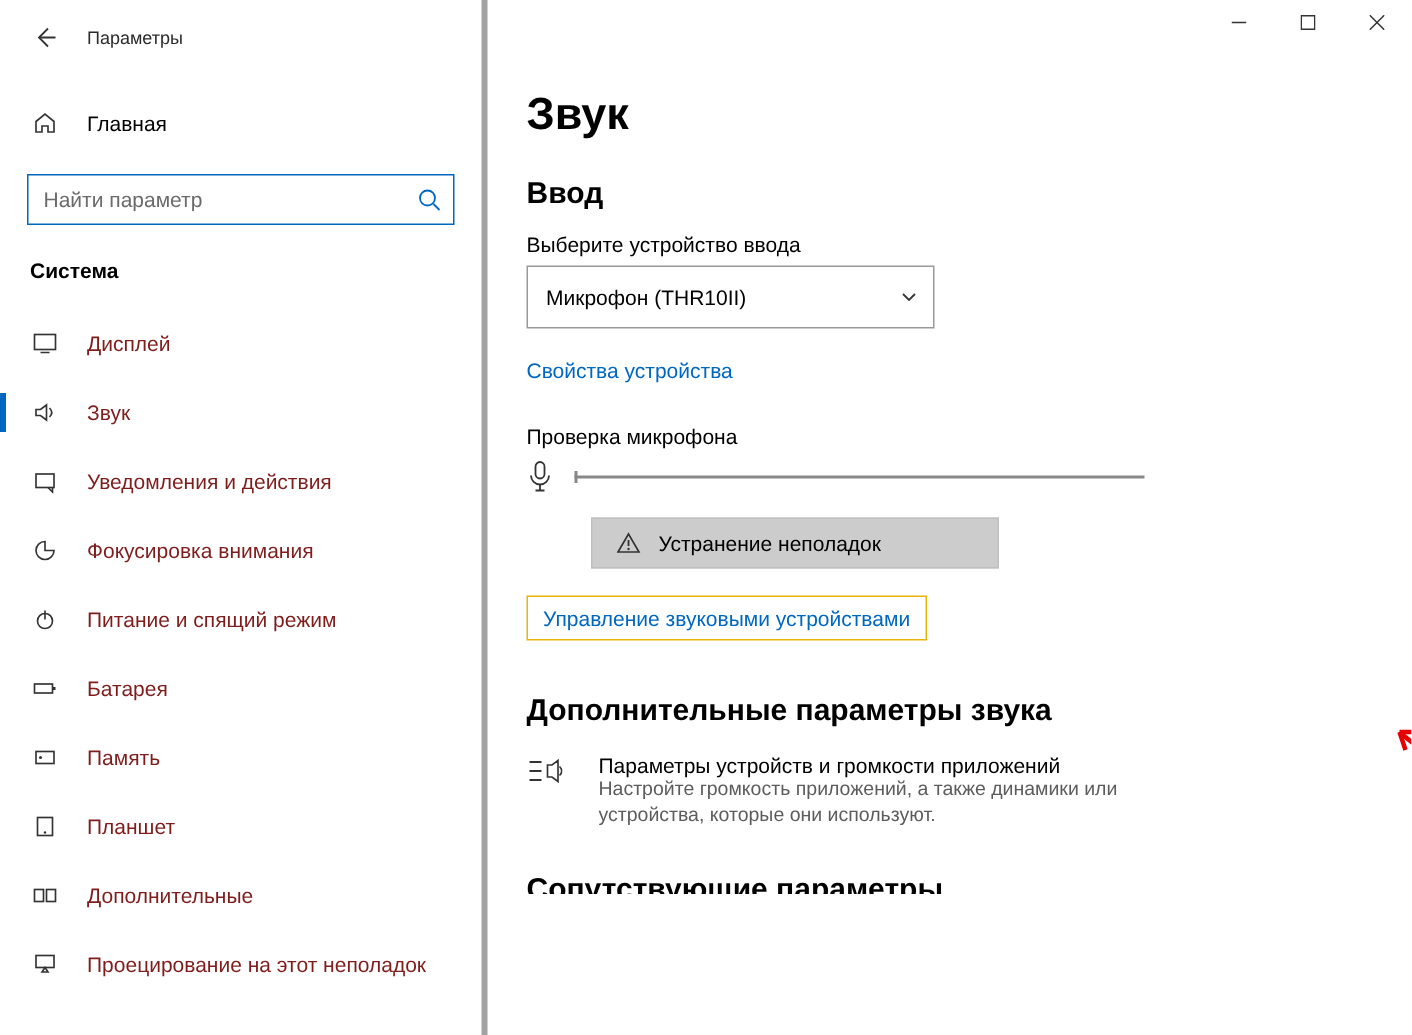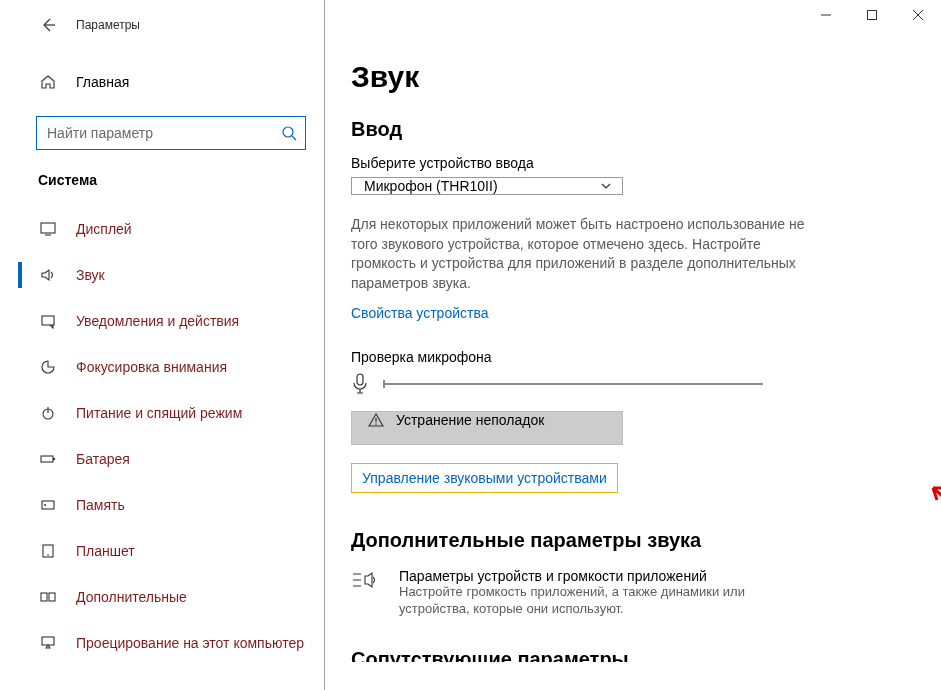--- a/index.html
+++ b/index.html
@@ -10,24 +10,23 @@
     background: #fff;
     width: 941px;
     height: 690px;
     overflow: hidden;
     position: relative;
   }
   .window { display: flex; width: 100%; height: 100%; }
   .sidebar {
     width: 325px;
     background: #fff;
-    border-right: 1px solid #a3a3a3;
+    border-right: 4px solid #a3a3a3;
     padding-top: 8px;
     position: relative;
-    padding-left: 18px;
   }
   .titlebar-row {
     display: flex;
     align-items: center;
     height: 34px;
     padding-left: 16px;
   }
   .back-btn {
     width: 28px; height: 28px;
     display: flex; align-items: center; justify-content: center;
@@ -85,21 +84,21 @@
   }
   .win-ctrl {
     width: 46px; height: 30px;
     display:flex; align-items:center; justify-content:center;
     cursor:pointer;
   }
   h1 { font-size: 30px; font-weight: 600; margin: 36px 0 24px 0; }
   h2 { font-size: 20px; font-weight: 600; margin-bottom: 14px; }
   .field-label { font-size: 14px; margin-bottom: 6px; }
   .dropdown {
-    width: 272px; height: 18px;
+    width: 272px; height: 42px;
     border: 1px solid #999;
     display:flex; align-items:center; justify-content:space-between;
     padding: 0 10px 0 12px;
     font-size: 14px; cursor:pointer;
     margin-bottom: 20px;
   }
   .desc {
     font-size: 14px; color: #5c5c5c;
     line-height: 1.4;
     max-width: 460px;
@@ -111,25 +110,25 @@
   .mic-row .mic-icon { margin-right: 14px; }
   .mic-bar {
     width: 380px; height: 2px; background: #888;
     position: relative;
   }
   .mic-bar::before {
     content:""; position:absolute; left:0; top:-3px;
     width:2px; height:8px; background:#888;
   }
   .trouble-btn {
-    display:flex; align-items:flex-start;
+    display:flex; align-items:center;
     background: #ccc; border: 1px solid #bfbfbf;
     height: 34px; padding: 0 16px;
     font-size: 14px; cursor:pointer;
-    margin-bottom: 14px; width: 272px;
+    margin-bottom: 14px; width: 272px; margin-left: 43px;
   }
   .trouble-btn .warn-icon { margin-right: 12px; }
   .highlight-box {
     display:inline-block;
     border: 1px solid #eab308;
     padding: 6px 10px;
     margin-top: 4px;
   }
   .highlight-box .link { color: #0067c0; }
   .arrow {
@@ -264,21 +263,21 @@
           </span>
         <span class="label">Дополнительные</span>
       </div>
       <div class="nav-item">
         <span class="icon">
             <svg width="16" height="16" viewBox="0 0 16 16">
               <rect x="2" y="2" width="12" height="8" stroke="#333" stroke-width="1.1" fill="none"></rect>
               <path d="M6 13 L8 10 L10 13 Z" stroke="#333" stroke-width="1.1" fill="none"></path>
             </svg>
           </span>
-        <span class="label">Проецирование на этот компьютер</span>
+        <span class="label">Проецирование на этот неполадок</span>
       </div>
     </div>
   </div>
 
   <div class="main">
     <div class="window-controls">
       <div class="win-ctrl">
           <svg width="10" height="10">
             <path d="M0 5 H10" stroke="#333" stroke-width="1"></path>
           </svg>
@@ -300,21 +299,20 @@
     <h2>Ввод</h2>
 
     <div class="field-label">Выберите устройство ввода</div>
     <div class="dropdown">
       <span>Микрофон (THR10II)</span>
       <svg width="12" height="12" viewBox="0 0 12 12">
           <path d="M2 4 L6 8 L10 4" stroke="#333" stroke-width="1.2" fill="none"></path>
         </svg>
     </div>
 
-    <div class="desc">Для некоторых приложений может быть настроено использование не того звукового устройства, которое отмечено здесь. Настройте громкость и устройства для приложений в разделе дополнительных параметров звука.</div>
     <span class="link">Свойства устройства</span>
 
     <div class="mic-test">
       <div class="field-label">Проверка микрофона</div>
       <div class="mic-row">
         <span class="mic-icon">
           <svg width="18" height="22" viewBox="0 0 18 22">
               <rect x="6" y="1" width="6" height="11" rx="3" stroke="#333" stroke-width="1.2" fill="none"></rect>
               <path d="M3 10 A6 6 0 0 0 15 10" stroke="#333" stroke-width="1.2" fill="none"></path>
               <path d="M9 16 V20 M6 20 H12" stroke="#333" stroke-width="1.2"></path>

